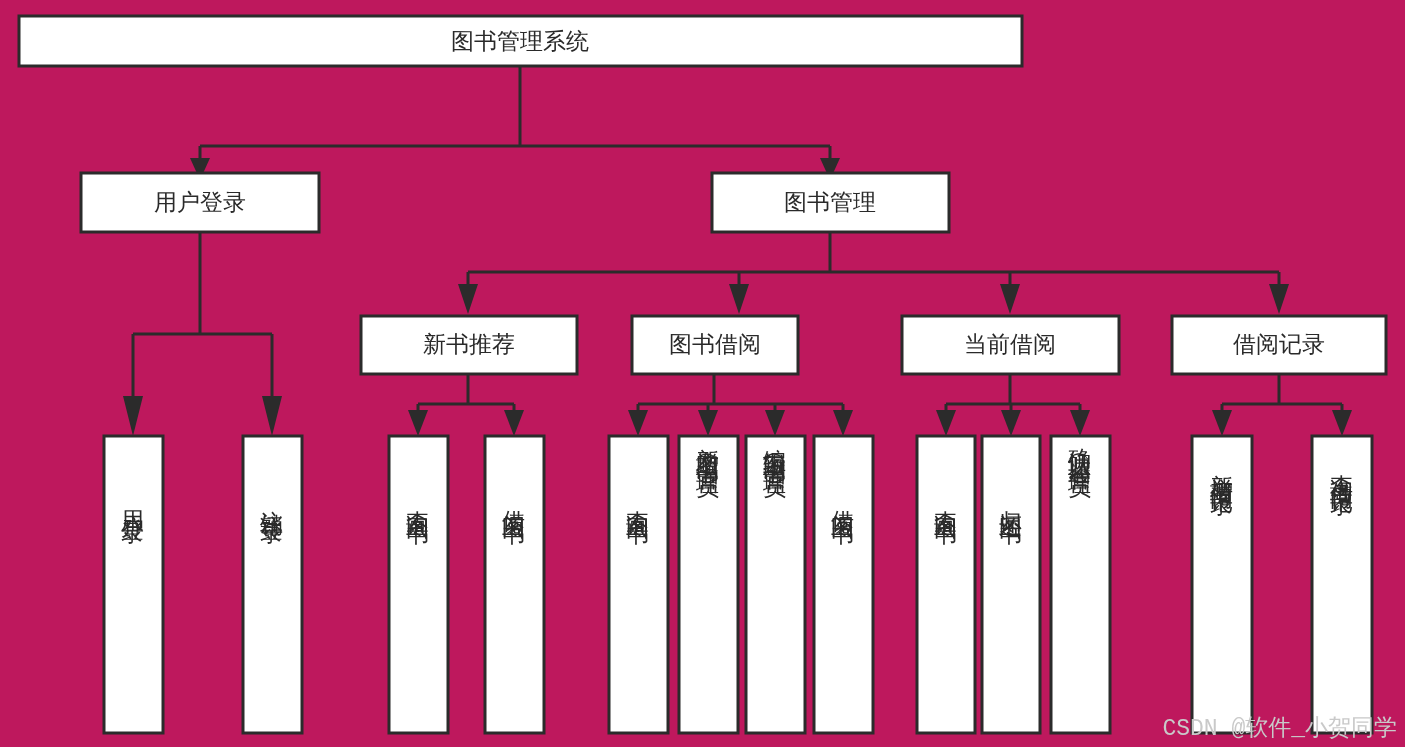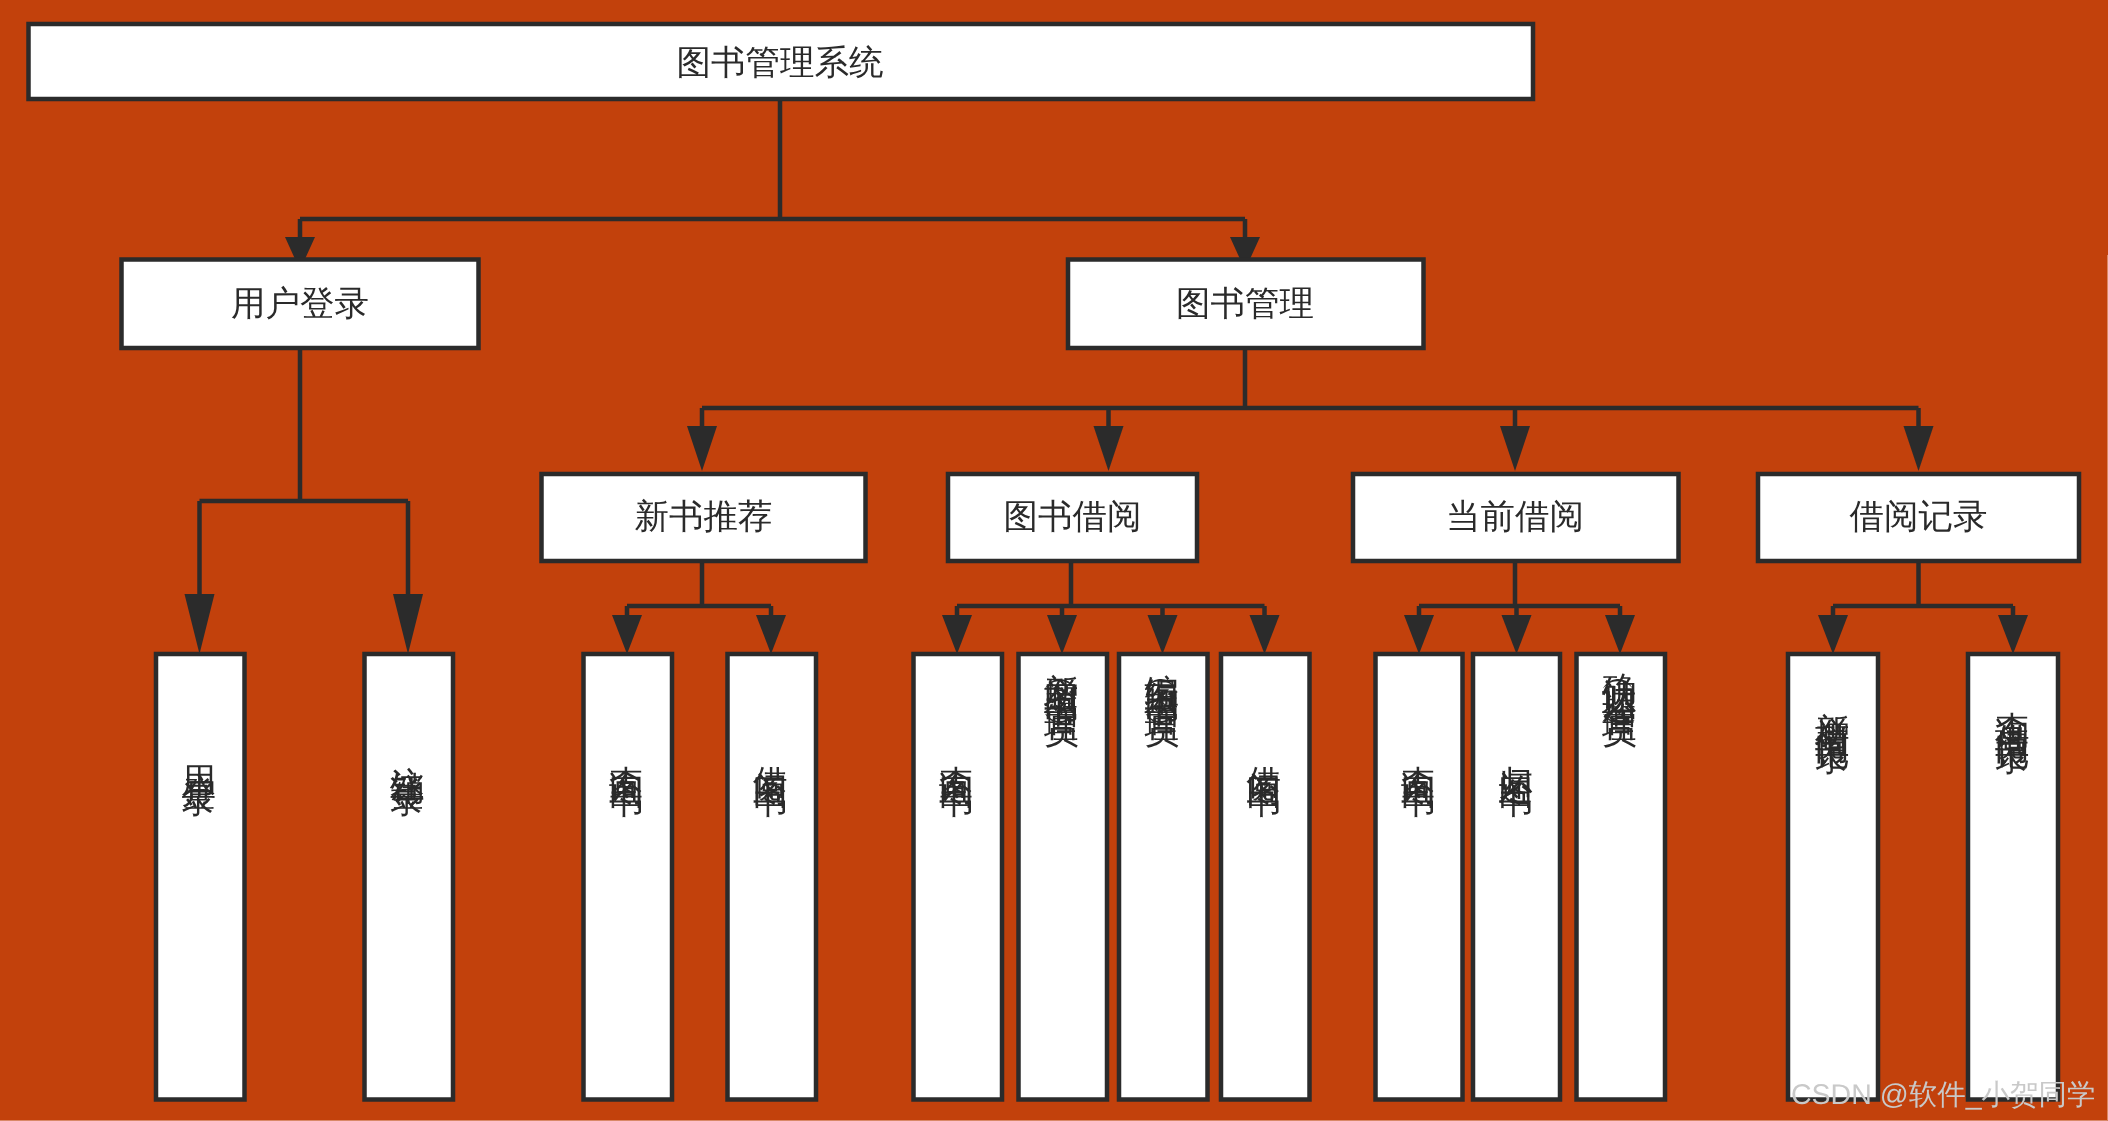--- a/index.html
+++ b/index.html
@@ -11,21 +11,21 @@
   body {
     width: 1405px;
     height: 747px;
     font-family: "Liberation Sans", "DejaVu Sans", sans-serif;
     overflow: hidden;
   }
   #diagram-root {
     position: relative;
     width: 1405px;
     height: 747px;
-    background: #c2410c;
+    background: #be185d;
   }
   svg#tree-svg {
     position: absolute;
     left: 0;
     top: 0;
     width: 1405px;
     height: 747px;
     display: block;
   }
   .node-box {
@@ -56,22 +56,22 @@
   }
   .edge-arrow {
     fill: #2b2b2b;
     stroke: none;
   }
   .watermark {
     position: absolute;
     right: 8px;
     bottom: 4px;
     color: #c9c9c9;
-    font-size: 19px;
-    font-family: Liberation Sans, sans-serif;
+    font-size: 23px;
+    font-family: Liberation Mono, monospace;
     white-space: nowrap;
     user-select: none;
   }
 </style>
 </head>
 <body>
 
 <div id="diagram-root">
 
   <svg id="tree-svg" viewBox="0 0 1405 747" xmlns="http://www.w3.org/2000/svg">

